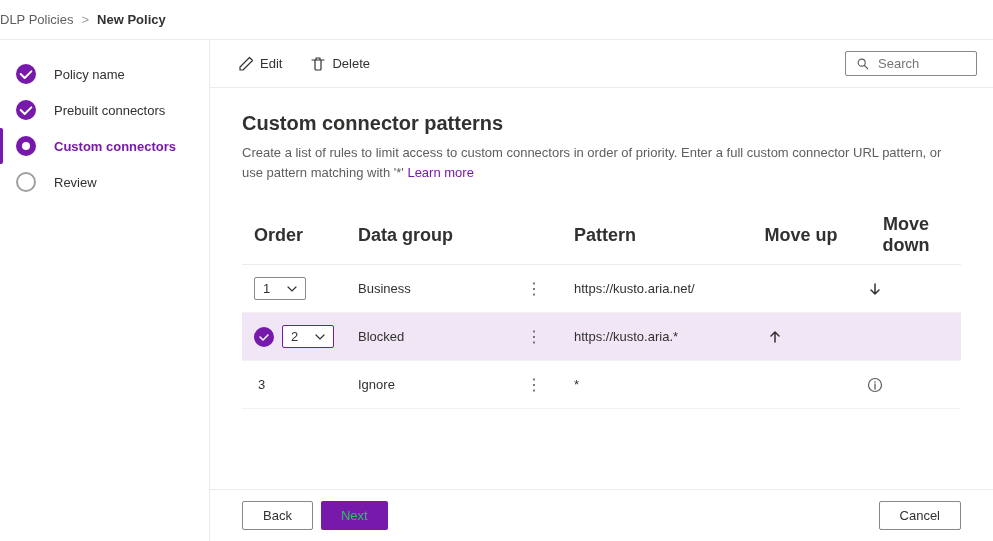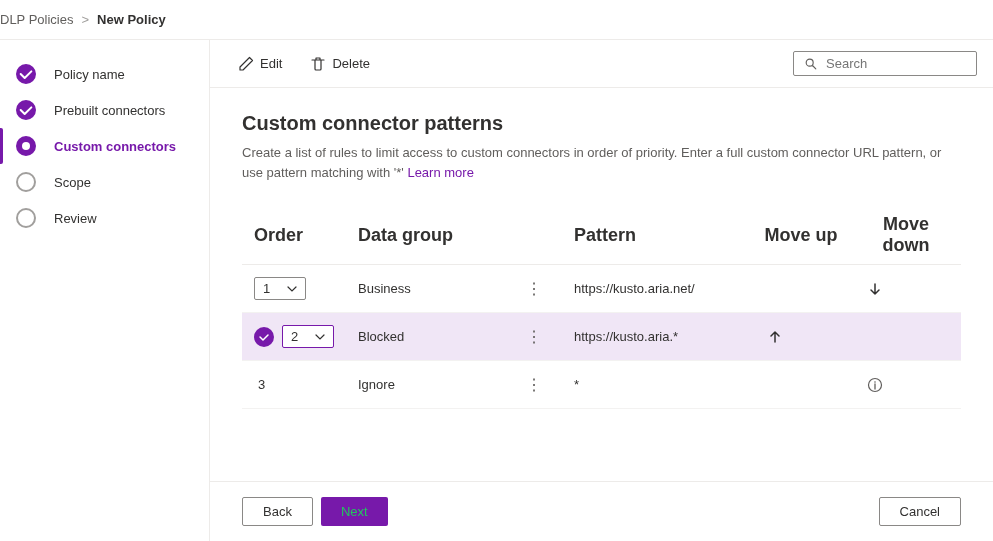--- a/index.html
+++ b/index.html
@@ -23,21 +23,21 @@
     .step-circle.empty { border: 2px solid #a19f9d; }
 
     
     .main { flex: 1; display: flex; flex-direction: column; overflow: hidden; }
 
     
     .toolbar { height: 48px; border-bottom: 1px solid #edebe9; display: flex; align-items: center; padding: 0 16px; gap: 4px; background: #fff; }
     .toolbar-btn { display: flex; align-items: center; gap: 6px; padding: 6px 12px; border: none; background: none; cursor: pointer; font-size: 13px; color: #323130; border-radius: 2px; }
     .toolbar-btn svg { width: 16px; height: 16px; }
     .toolbar-spacer { flex: 1; }
-    .search-box { display: flex; align-items: center; gap: 8px; border: 1px solid #8a8886; border-radius: 2px; padding: 4px 10px; width: 184px; background: #fff; }
+    .search-box { display: flex; align-items: center; gap: 8px; border: 1px solid #8a8886; border-radius: 2px; padding: 4px 10px; width: 132px; background: #fff; }
     .search-box input { border: none; outline: none; font-size: 13px; width: 100%; background: transparent; color: #323130; }
     .search-box svg { width: 14px; height: 14px; color: #605e5c; flex-shrink: 0; }
 
     
     .content { flex: 1; padding: 24px 32px; overflow-y: auto; }
     .page-title { font-size: 20px; font-weight: 600; color: #323130; margin-bottom: 8px; }
     .page-desc { font-size: 13px; color: #605e5c; margin-bottom: 24px; line-height: 1.5; max-width: 720px; }
     .page-desc a { color: #7719aa; text-decoration: none; }
 
     
@@ -62,21 +62,21 @@
 
     .move-btn { background: none; border: none; cursor: pointer; padding: 4px; color: #323130; display: flex; align-items: center; justify-content: center; }
     .move-btn svg { width: 16px; height: 16px; }
 
     .info-btn { background: none; border: none; cursor: pointer; padding: 4px; color: #605e5c; display: flex; align-items: center; justify-content: center; }
     .info-btn svg { width: 16px; height: 16px; }
 
     .menu-dots { background: none; border: none; cursor: pointer; padding: 4px 8px; color: #605e5c; font-size: 16px; display: flex; align-items: center; }
 
     
-    .footer { height: 60px; border-top: 1px solid #edebe9; display: flex; align-items: center; justify-content: space-between; padding: 0 32px; background: #fff; }
+    .footer { height: 52px; border-top: 1px solid #edebe9; display: flex; align-items: center; justify-content: space-between; padding: 0 32px; background: #fff; }
     .footer-left { display: flex; gap: 8px; }
     .btn-back { border: 1px solid #8a8886; background: #fff; padding: 6px 20px; border-radius: 2px; cursor: pointer; font-size: 13px; color: #323130; }
     .btn-next { border: none; background: #7719aa; color: #22c55e; padding: 6px 20px; border-radius: 2px; cursor: pointer; font-size: 13px; }
     .btn-cancel { border: 1px solid #8a8886; background: #fff; padding: 6px 20px; border-radius: 2px; cursor: pointer; font-size: 13px; color: #323130; }
   </style>
 </head>
 <body>
 
 <div class="topbar">
   <nav class="breadcrumb">
@@ -105,24 +105,20 @@
       </div>
       <span>Prebuilt connectors</span>
     </div>
     <div class="sidebar-item active">
       <div class="step-circle active-circle">
         <svg viewBox="0 0 12 12" fill="none" xmlns="http://www.w3.org/2000/svg">
             <circle cx="6" cy="6" r="3" fill="white"></circle>
           </svg>
       </div>
       <span>Custom connectors</span>
-    </div>
-    <div class="sidebar-item">
-      <div class="step-circle empty"></div>
-      <span>Scope</span>
     </div>
     <div class="sidebar-item">
       <div class="step-circle empty"></div>
       <span>Review</span>
     </div>
   </aside>
 
   <main class="main">
 
     <div class="toolbar">

